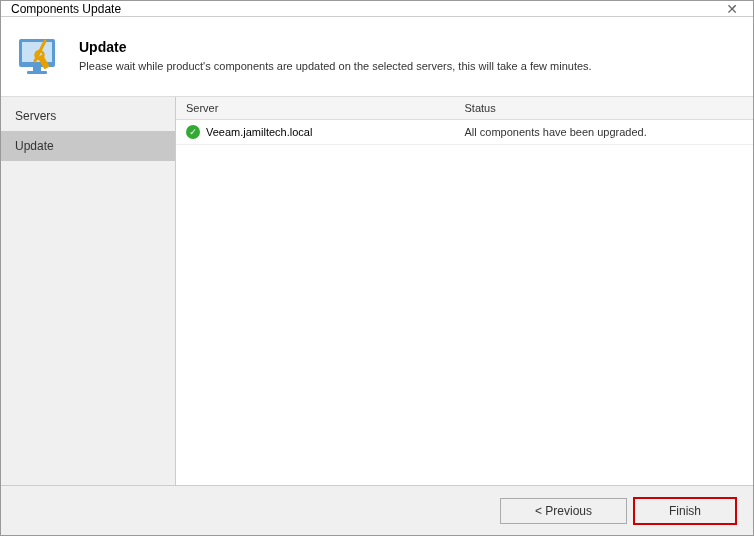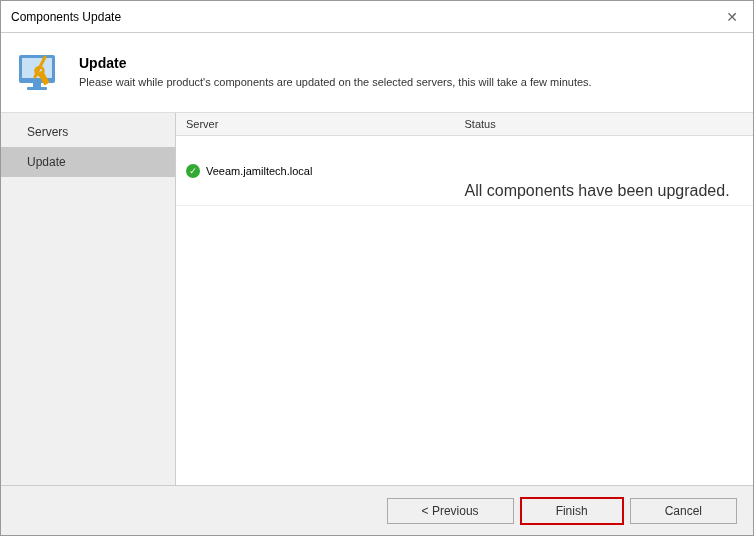--- a/index.html
+++ b/index.html
@@ -22,21 +22,21 @@
       flex-direction: column;
       box-shadow: 2px 2px 8px rgba(0,0,0,0.3);
     }
     .title-bar {
       background: #fff;
       border-bottom: 1px solid #ccc;
       padding: 6px 10px;
       display: flex;
       align-items: center;
       justify-content: space-between;
-      height: 32px;
+      height: 16px;
     }
     .title-bar-left {
       display: flex;
       align-items: center;
       gap: 6px;
     }
     .title-bar-close {
       width: 22px;
       height: 22px;
       background: none;
@@ -79,21 +79,21 @@
       flex: 1;
       overflow: hidden;
     }
     .sidebar {
       width: 175px;
       background: #f0f0f0;
       border-right: 1px solid #ccc;
       padding-top: 4px;
     }
     .sidebar-item {
-      padding: 8px 26px;
+      padding: 8px 14px;
       font-size: 12px;
       color: #333;
       cursor: pointer;
     }
     .sidebar-item.active {
       background: #c8c8c8;
       font-weight: normal;
     }
     .main-content {
       flex: 1;
@@ -125,23 +125,22 @@
       padding: 5px 10px;
       align-items: center;
     }
     .server-cell {
       display: flex;
       align-items: center;
       gap: 6px;
       font-size: 11px;
     }
     .status-cell {
-      font-size: 16px;
-      color: #333;
-      margin-top: 41px;
+      font-size: 11px;
+      color: #333;
     }
     .checkmark-icon {
       width: 14px;
       height: 14px;
       border-radius: 50%;
       background: #3a3;
       display: inline-flex;
       align-items: center;
       justify-content: center;
       color: #fff;
@@ -235,16 +234,15 @@
           <div class="status-cell">All components have been upgraded.</div>
         </div>
       </div>
     </div>
 
   </div>
 
   <div class="footer">
     <button class="btn">&lt; Previous</button>
     <button class="btn btn-finish">Finish</button>
-    <button class="btn">Cancel</button>
   </div>
 
 </div>
 
 </body></html>

